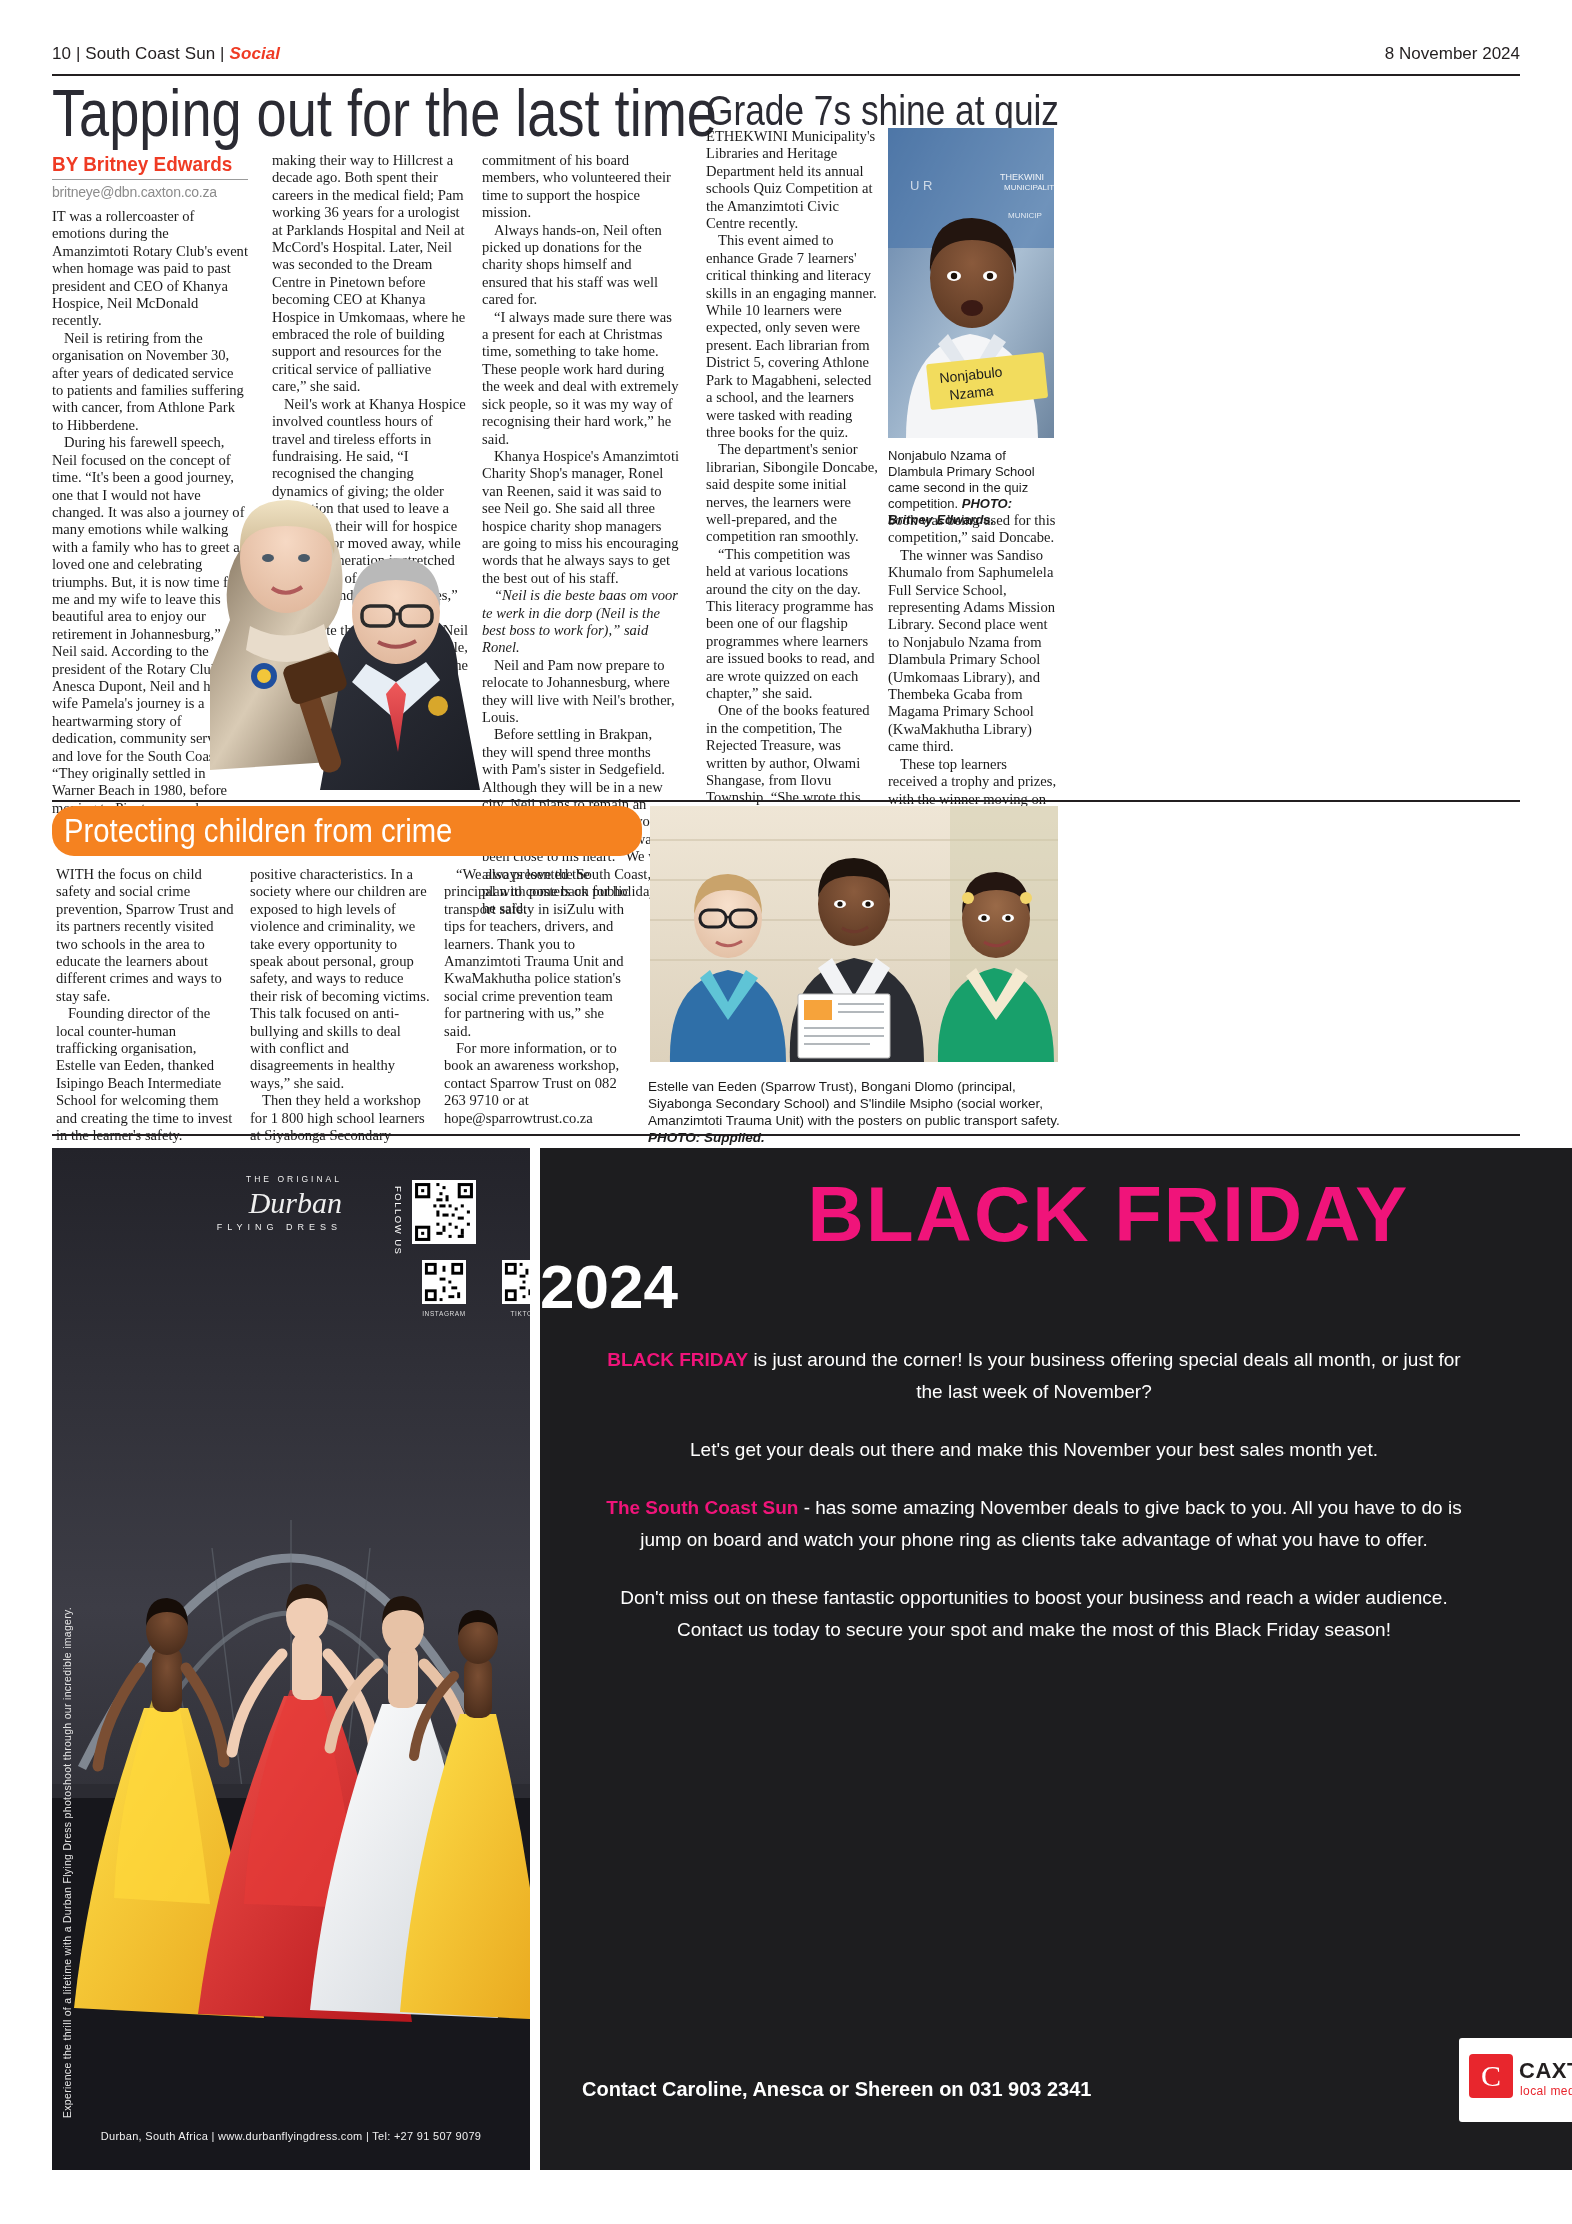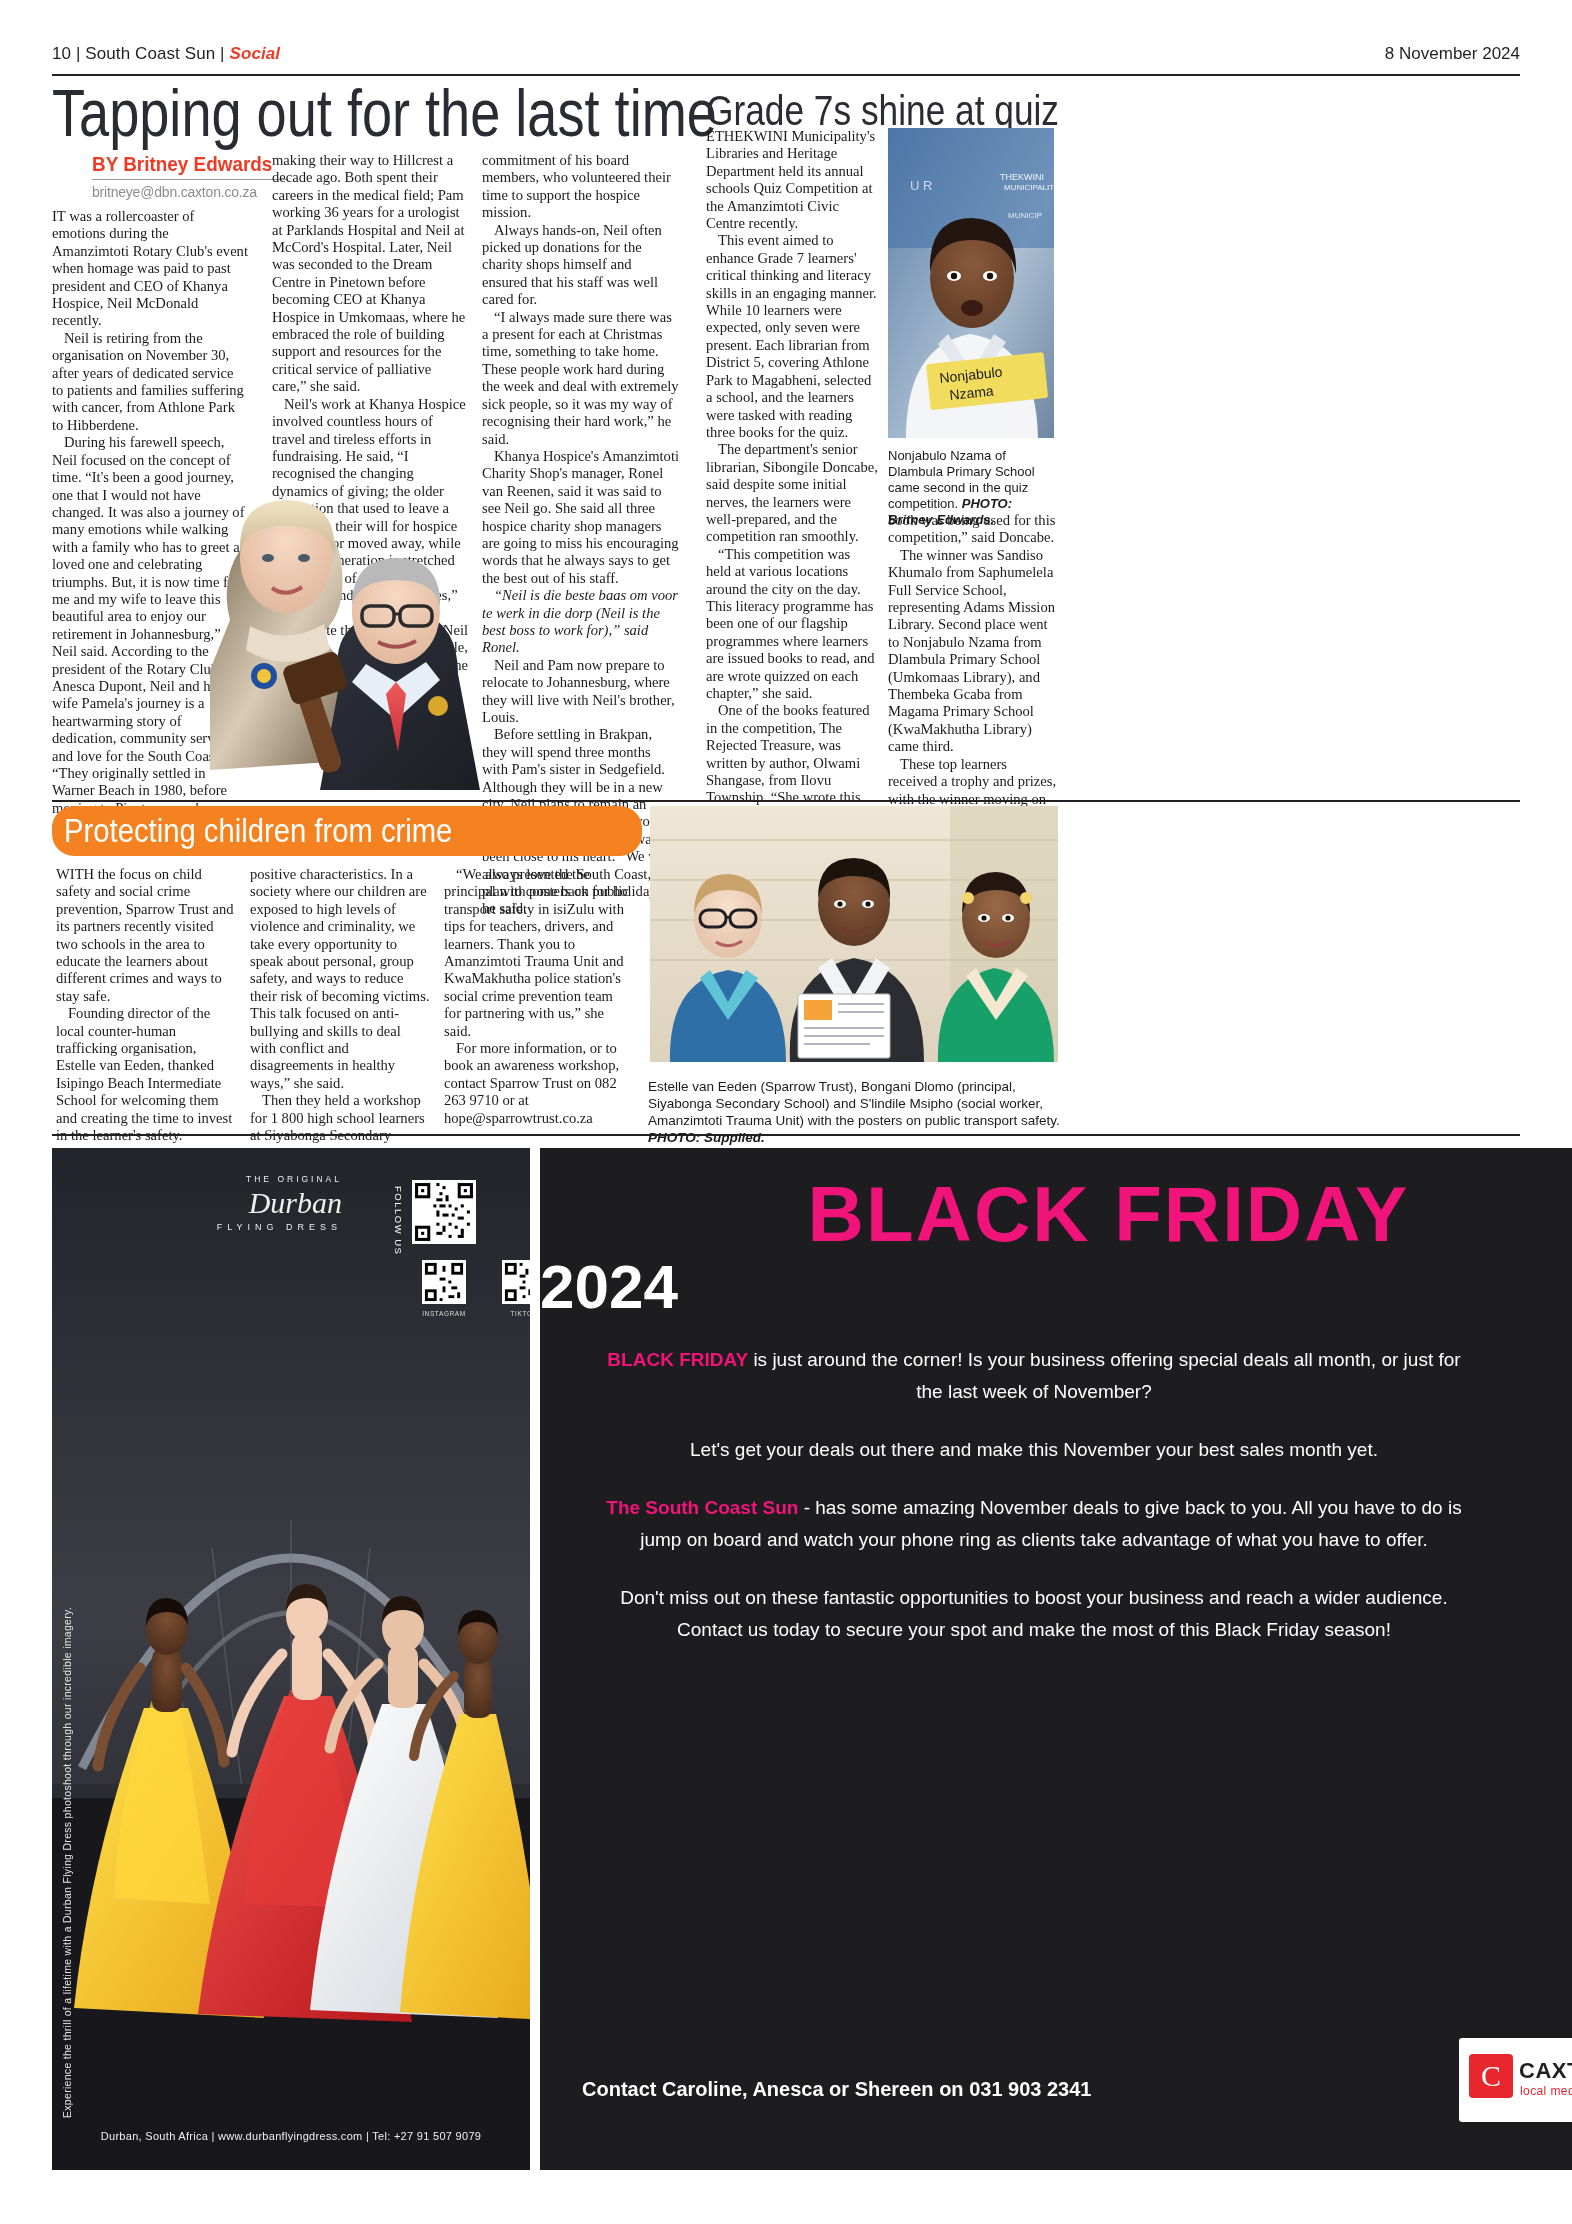--- a/index.html
+++ b/index.html
@@ -19,21 +19,21 @@
   .headline-main{position:absolute;left:52px;top:78px;width:640px;
     font-family:"Liberation Sans Narrow","Liberation Sans",sans-serif;
     font-weight:400;font-size:66px;line-height:70px;color:#2b2b33;
     transform:scaleX(.82);transform-origin:left top;white-space:nowrap;}
   .headline-right{position:absolute;left:706px;top:88px;width:420px;
     font-family:"Liberation Sans Narrow","Liberation Sans",sans-serif;
     font-weight:400;font-size:42px;line-height:46px;color:#2b2b33;
     transform:scaleX(.84);transform-origin:left top;white-space:nowrap;}
 
   
-  .byline{position:absolute;left:52px;top:152px;width:196px;margin-left:40px;}
+  .byline{position:absolute;left:52px;top:152px;width:196px;}
   .byline .nm{font-family:"Liberation Sans Narrow","Liberation Sans",sans-serif;
     font-weight:bold;font-size:21px;color:#ef3b24;transform:scaleX(.9);
     transform-origin:left top;white-space:nowrap;}
   .byline .rule{margin-top:3px;width:196px;height:1px;background:#9b9b9b;}
   .byline .em{font-family:"Liberation Sans","Liberation Sans Narrow",sans-serif;
     font-size:14px;color:#8c8c8c;margin-top:4px;letter-spacing:-.2px;}
 
   
   .col{position:absolute;font-family:"Liberation Serif",serif;font-size:14.6px;
     line-height:17.4px;color:#1b1b1b;text-align:left;}

